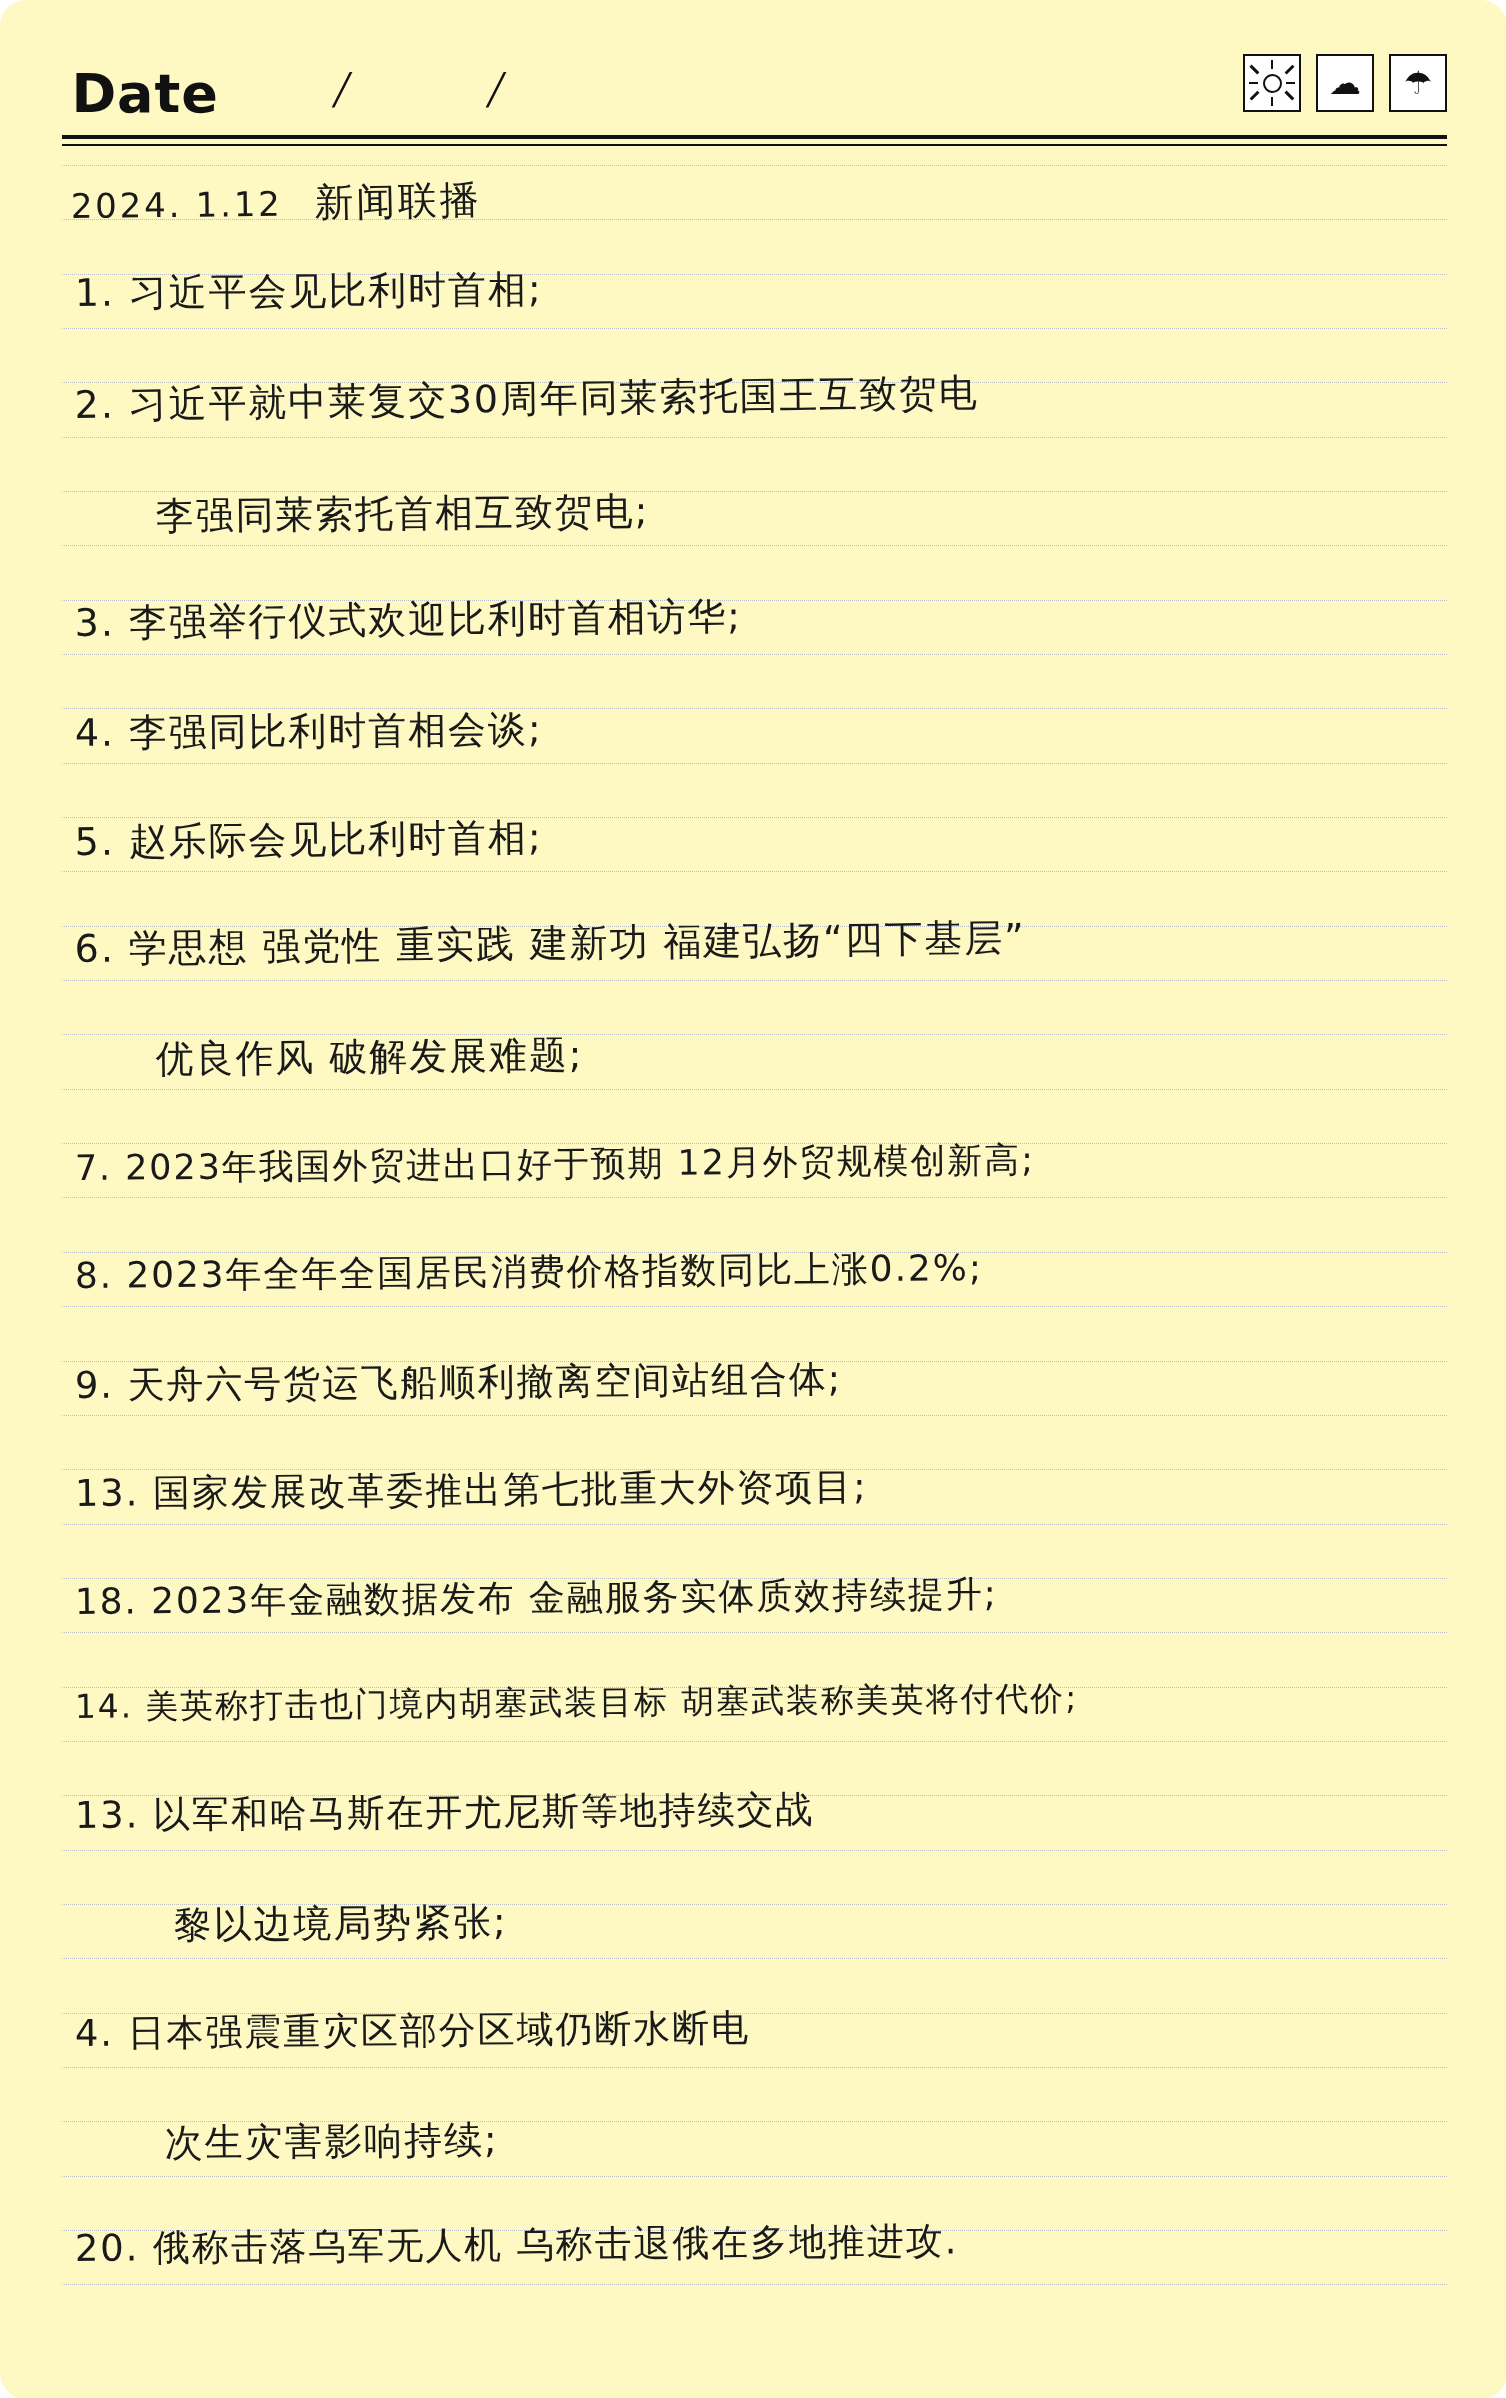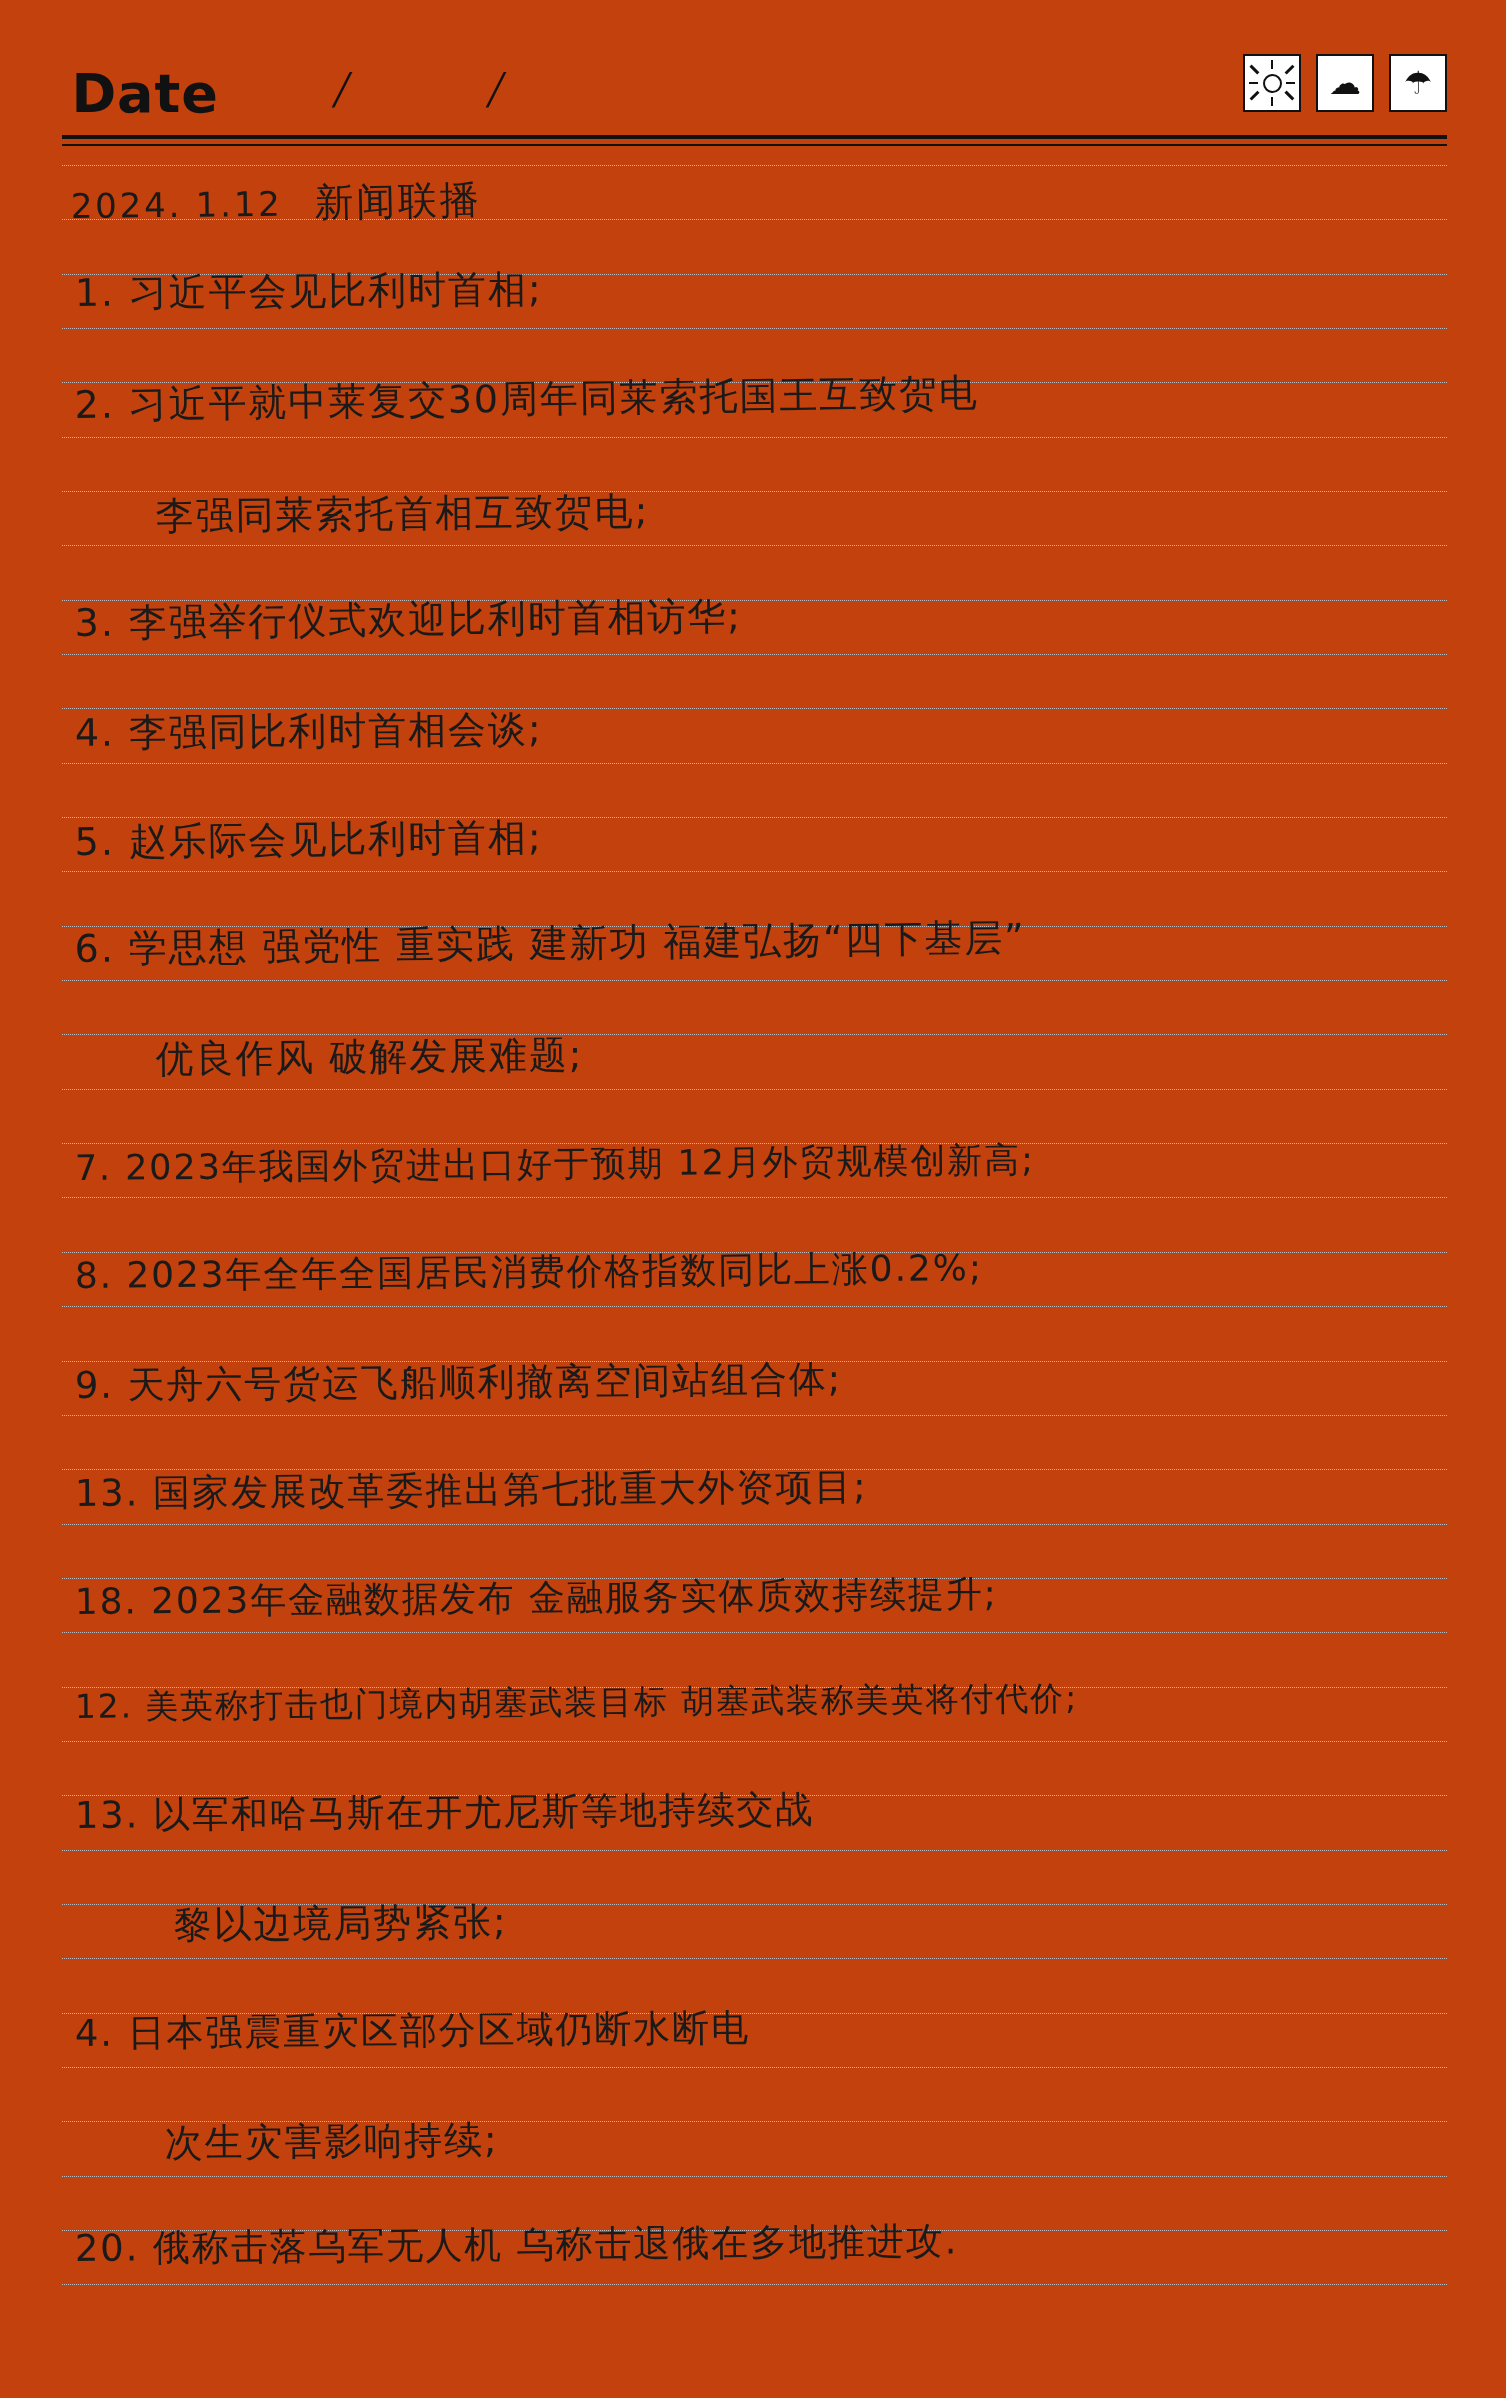--- a/index.html
+++ b/index.html
@@ -11,22 +11,23 @@
     width: 1507px;
     height: 2399px;
     font-family: "Liberation Sans", sans-serif;
     position: relative;
     overflow: hidden;
   }
 
   .page {
     position: absolute;
     inset: 0;
-    background: #c2410c;
+    background: #fef9c3;
     padding: 17px;
+    border-radius: 26px;
   }
 
   
   .header {
     position: absolute;
     left: 62px;
     top: 54px;
     width: 1385px;
     height: 103px;
   }
@@ -294,21 +295,21 @@
       <span>13.</span>
       <span>国家发展改革委推出第七批重大外资项目;</span>
     </div>
 
     <div class="hw hw-item small" style="left:13px; top:1413px; font-size:36px; transform:rotate(-0.5deg);">
       <span>18.</span>
       <span>2023年金融数据发布  金融服务实体质效持续提升;</span>
     </div>
 
     <div class="hw hw-item small" style="left:13px; top:1520px; font-size:33px; transform:rotate(-0.5deg);">
-      <span>12.</span>
+      <span>14.</span>
       <span>美英称打击也门境内胡塞武装目标 胡塞武装称美英将付代价;</span>
     </div>
 
     <div class="hw hw-item" style="left:13px; top:1626px; font-size:37px; transform:rotate(-0.5deg);">
       <span>13.</span>
       <span>以军和哈马斯在开尤尼斯等地持续交战</span>
     </div>
     <div class="hw hw-cont" style="left:112px; top:1735px; transform:rotate(-0.6deg);">黎以边境局势紧张;</div>
 
     <div class="hw hw-item" style="left:13px; top:1844px; font-size:37px; transform:rotate(-0.5deg);">

